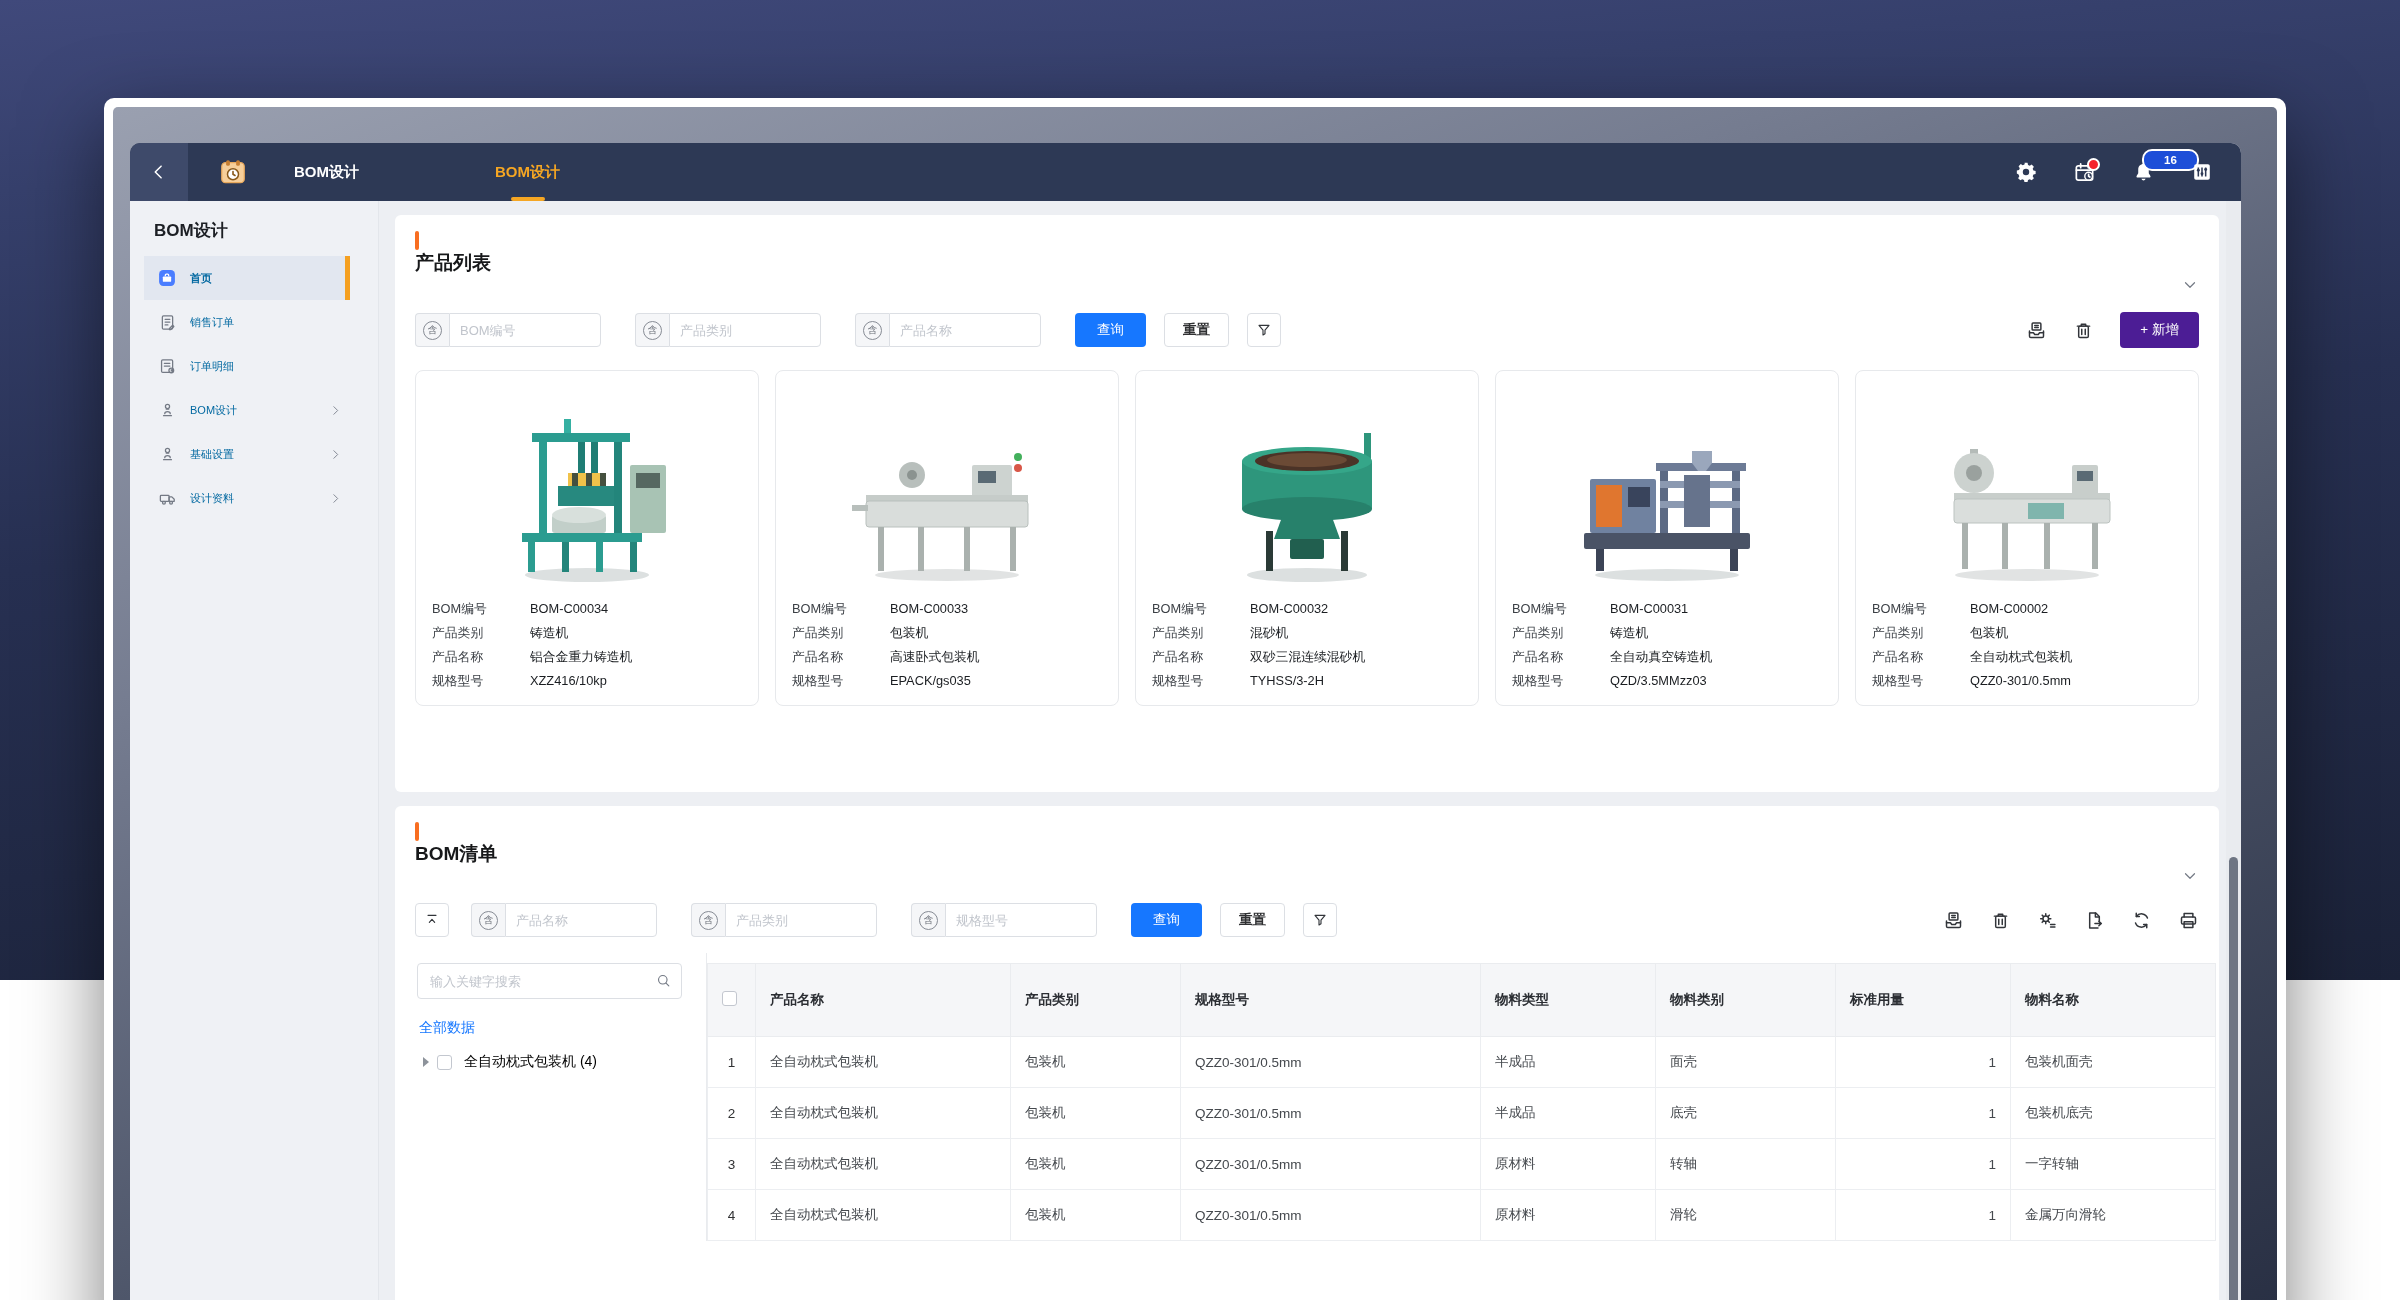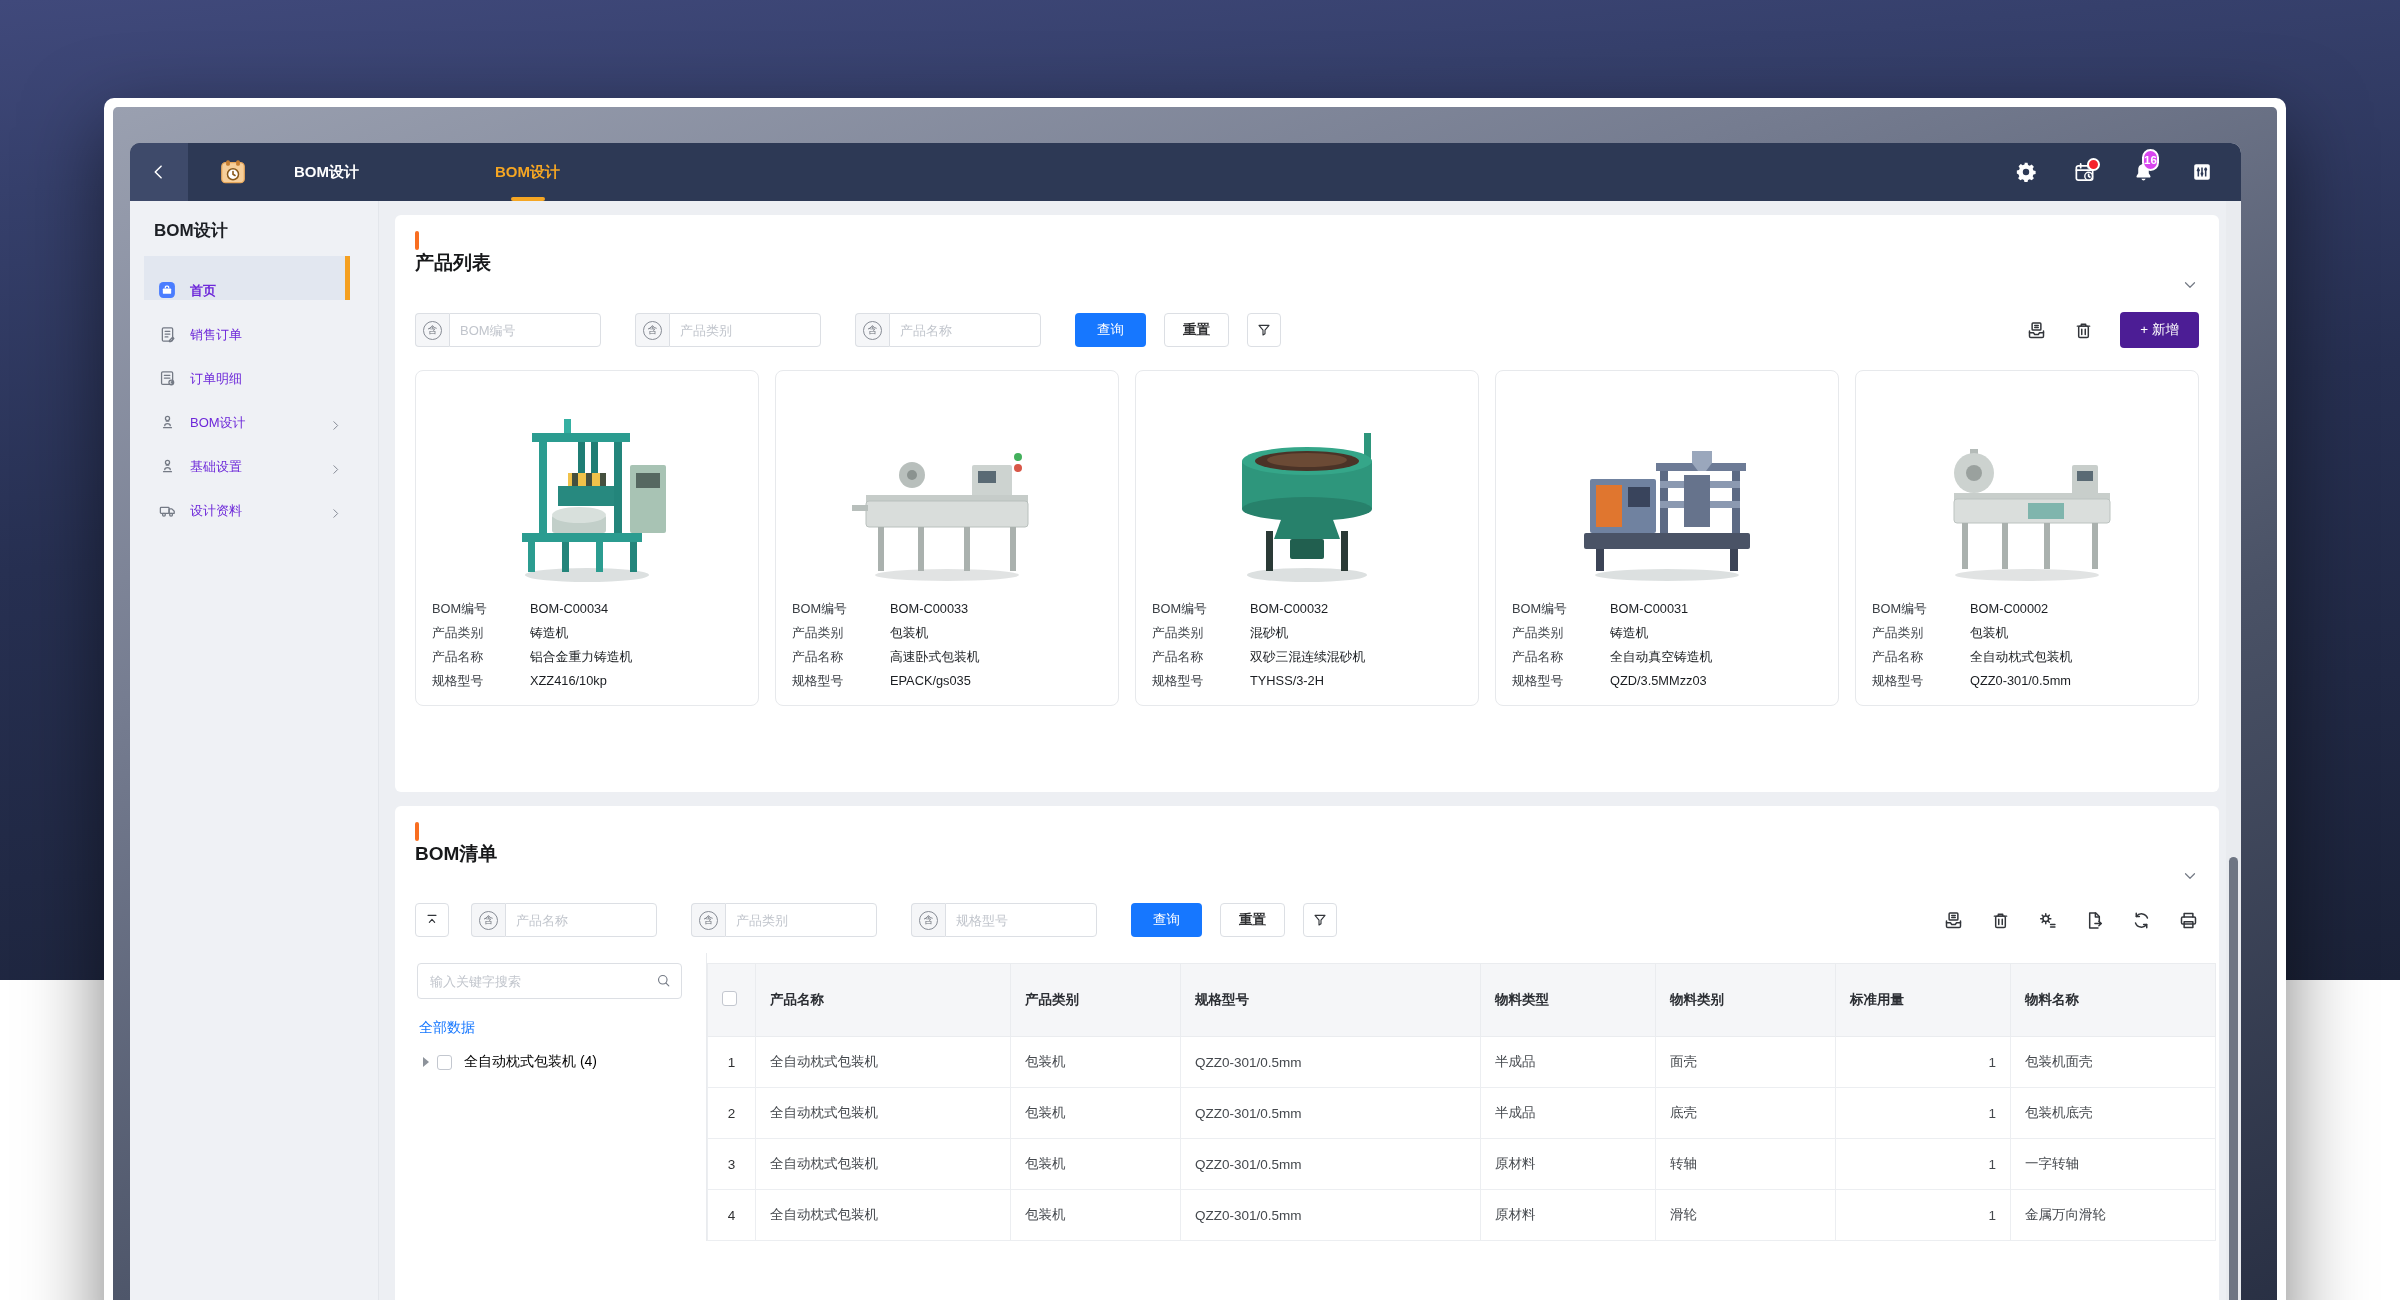--- a/index.html
+++ b/index.html
@@ -16,29 +16,29 @@
   
   .navbar{height:58px;flex:0 0 58px;background:#2d3955;display:flex;align-items:center;position:relative;}
   .back-btn{width:58px;height:58px;background:#3e4a6a;display:flex;align-items:center;justify-content:center;cursor:pointer;}
   .cal-badge{margin-left:30px;display:flex;}
   .nav-tab{color:#fff;font-size:15px;font-weight:700;height:58px;display:flex;align-items:center;position:relative;margin-left:46px;cursor:pointer;}
   .nav-tab.second{margin-left:136px;color:#f5a623;}
   .nav-tab .under{position:absolute;left:50%;transform:translateX(-50%);bottom:0;width:34px;height:4px;border-radius:2px;background:#f5a623;}
   .nav-right{position:absolute;right:28px;top:0;height:58px;display:flex;align-items:center;gap:36px;}
   .nav-ic{position:relative;display:flex;cursor:pointer;}
   .red-dot{position:absolute;top:-3px;right:-4px;width:9px;height:9px;border-radius:50%;background:#f5222d;border:2px solid #fff;}
-  .badge-pill{position:absolute;top:-12px;left:10px;background:#d946ef;color:#fff;font-size:11.5px;font-weight:700;
-    line-height:16px;padding:1px 0;border-radius:10px;border:2px solid #fff;}
+  .badge-pill{position:absolute;top:-12px;left:10px;background:#1d4ed8;color:#fff;font-size:11.5px;font-weight:700;
+    line-height:16px;padding:1px 20px;border-radius:10px;border:2px solid #fff;}
   
   .body-row{flex:1;display:flex;min-height:0;}
   .sidebar{width:248px;flex:0 0 248px;background:#eff1f5;border-right:1px solid #e3e6eb;}
   .sb-title{padding:18px 0 10px 24px;font-size:17px;font-weight:700;color:#1c1f24;}
   .menu{padding-top:4px;}
-  .item{height:44px;display:flex;align-items:flex-end;margin:0 28px 0 14px;padding-left:12px;position:relative;
-    font-size:13px;color:#6d28d9;cursor:pointer;}
+  .item{height:44px;display:flex;align-items:center;margin:0 28px 0 14px;padding-left:12px;position:relative;
+    font-size:11px;color:#0369a1;cursor:pointer;}
   .item .ic{width:22px;margin-right:12px;display:flex;justify-content:center;}
   .item.active{background:#e2e7f0;font-weight:700;}
   .item.active .bar{position:absolute;right:0;top:0;bottom:0;width:5px;background:#f5a021;}
   .item .chev{margin-left:auto;margin-right:8px;display:flex;}
   .main{flex:1;min-width:0;padding:14px 22px 0 16px;}
   
   .scrollbar{position:absolute;right:0;top:58px;bottom:0;width:15px;background:#e9ebef;}
   .scrollbar .thumb{position:absolute;left:3px;width:9px;border-radius:5px;background:#6e7583;top:57%;height:46%;}
   
   .card{background:#fff;border-radius:6px;padding:16px 20px;position:relative;}

